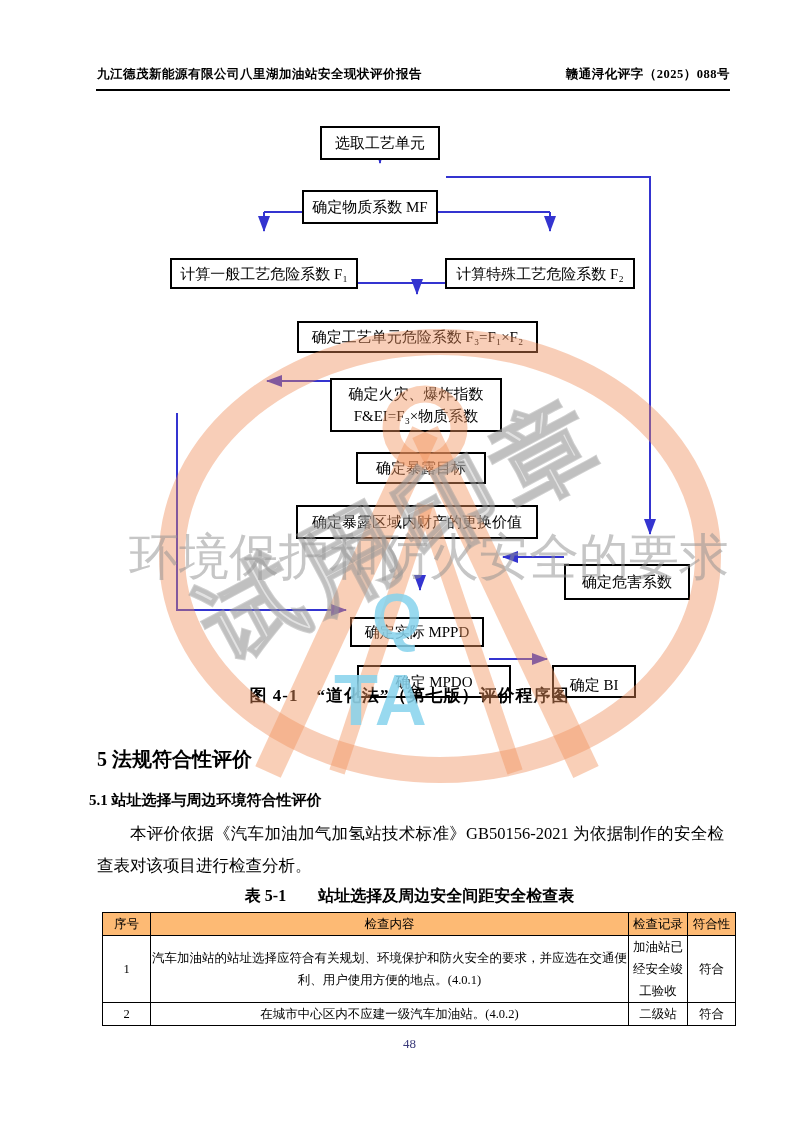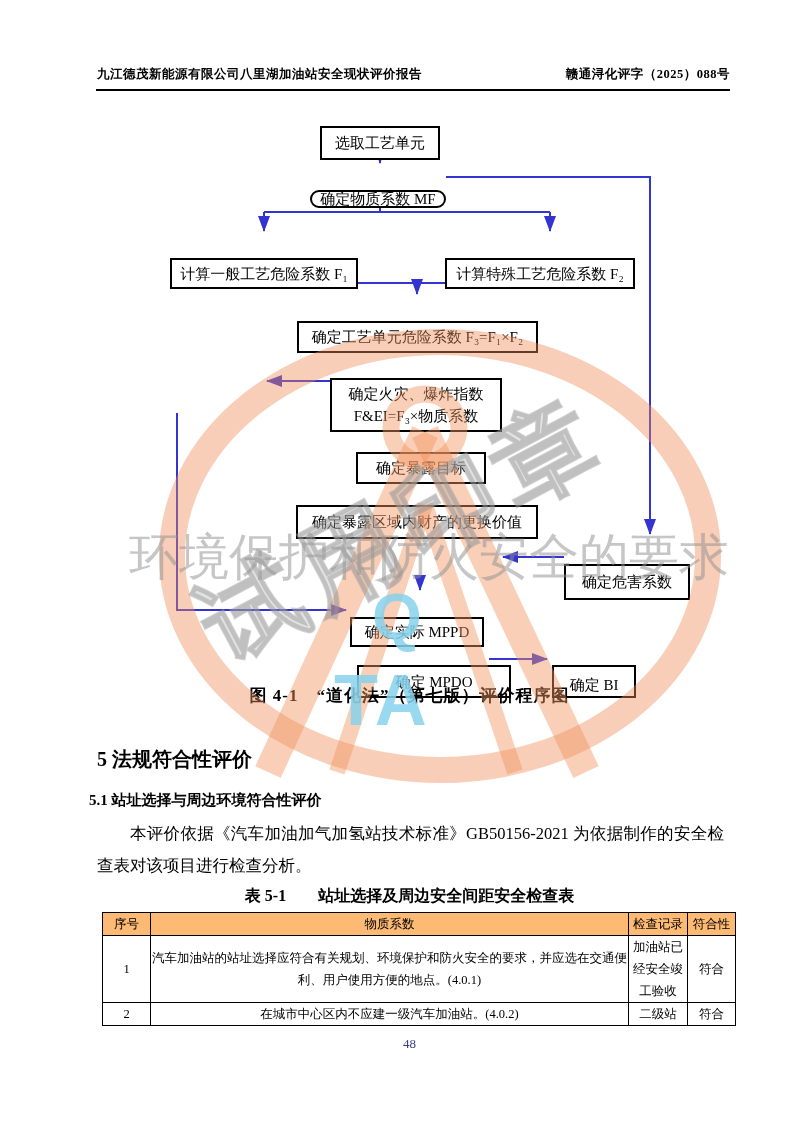--- a/index.html
+++ b/index.html
@@ -107,21 +107,21 @@
       <path d="M177,413 V610 H346" marker-end="url(#arw)"></path>
       <path d="M420,625 V638" marker-end="url(#arw)"></path>
       <path d="M489,659 H547" marker-end="url(#arw)"></path>
     </g>
   </svg>
 
   <div class="fl-layer">
     <div class="fbox" style="left:320px;top:104px;width:120px;height:34px;">
       <span>选取工艺单元</span>
       </div>
-    <div class="fbox" style="left:310px;top:168px;width:136px;height:18px;border-radius:14px;">
+    <div class="fbox" style="left:302px;top:168px;width:136px;height:34px;">
       <span>确定物质系数 MF</span>
       </div>
     <div class="fbox" style="left:170px;top:236px;width:188px;height:31px;">
       <span>计算一般工艺危险系数 F₁</span>
       </div>
     <div class="fbox" style="left:445px;top:236px;width:190px;height:31px;">
       <span>计算特殊工艺危险系数 F₂</span>
       </div>
     <div class="fbox" style="left:297px;top:299px;width:241px;height:32px;">
       <span>确定工艺单元危险系数 F₃=F₁×F₂</span>
@@ -154,21 +154,21 @@
 
   <div class="sec-h1">5 法规符合性评价</div>
   <div class="sec-h2">5.1 站址选择与周边环境符合性评价</div>
   <div class="body-par">本评价依据《汽车加油加气加氢站技术标准》GB50156-2021 为依据制作的安全检查表对该项目进行检查分析。</div>
 
   <div class="tbl-caption">表 5-1　　站址选择及周边安全间距安全检查表</div>
   <table class="check">
     <thead>
       <tr>
         <th class="col-no">序号</th>
-        <th class="col-content">物质系数</th>
+        <th class="col-content">检查内容</th>
         <th class="col-record">检查记录</th>
         <th class="col-conf">符合性</th>
       </tr>
     </thead>
     <tbody>
       <tr class="row-1">
         <td>1</td>
         <td>汽车加油站的站址选择应符合有关规划、环境保护和防火安全的要求，并应选在交通便利、用户使用方便的地点。(4.0.1)</td>
         <td>加油站已经安全竣工验收</td>
         <td>符合</td>

